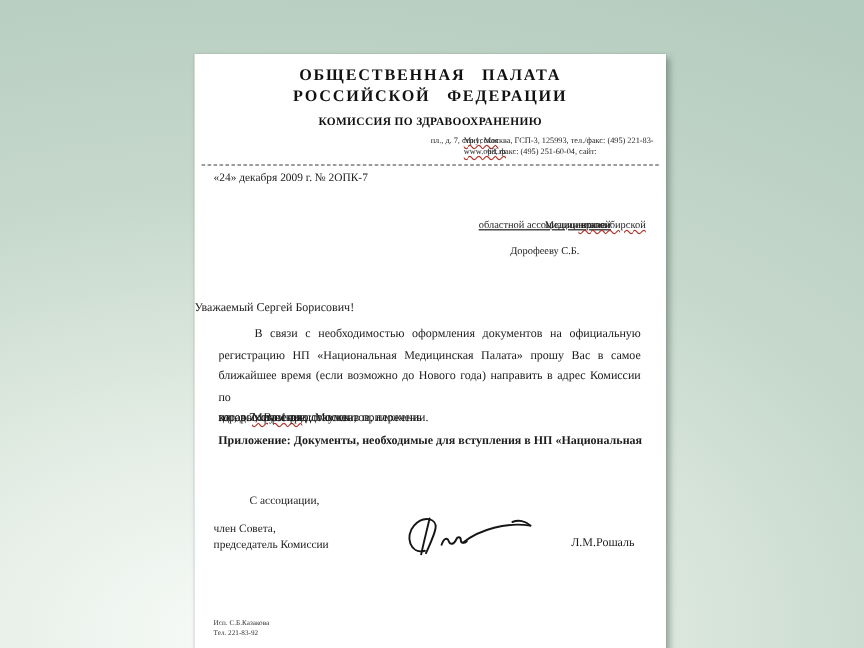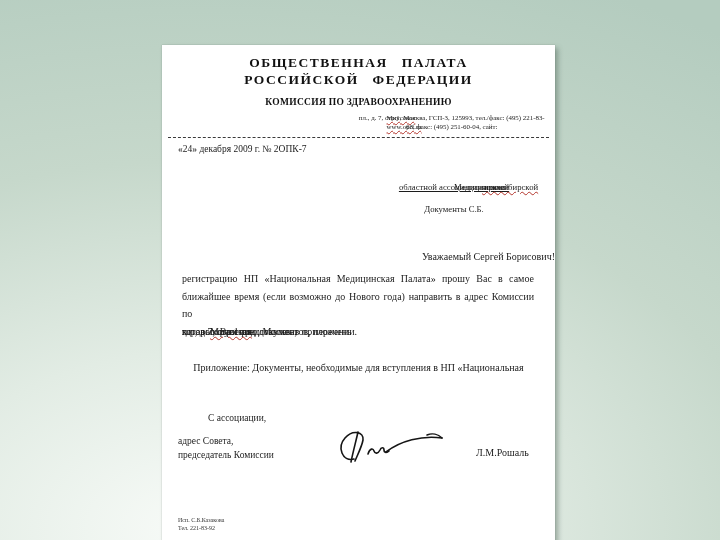--- a/index.html
+++ b/index.html
@@ -39,30 +39,30 @@
   .sep { left: 6px; top: 92px; width: 381px; height: 0;
     border-top: 1.5px dashed #3a3a3a; }
 
   .date-line { left: 16px; top: 99px; font-size: 9.5px; color: #1c1c1c; white-space: nowrap; }
 
   .addressee { left: 212px; top: 136px; width: 160px; text-align: center;
     font-size: 8.7px; line-height: 12px; }
   .addressee .name { position: static; display: block; margin-top: 10px; }
   .addr-line { position: static; display: block; text-decoration: underline; }
 
-  .salutation { left: 0; top: 206px; width: 100%; text-align: right; font-size: 10px; }
+  .salutation { left: 0; top: 206px; width: 100%; text-align: left; font-size: 10px; }
 
   .body-block { left: 20px; top: 225px; width: 352px; font-size: 10px; line-height: 17.5px; }
   .body-line { position: static; display: block; text-align: justify; text-align-last: justify; }
   .body-line.first { text-indent: 30px; }
   .body-line.last { text-align-last: left; }
 
   .attachment { left: 10px; top: 314px; width: 373px; text-align: center;
     font-size: 10px; line-height: 17px; }
-  .att-line { position: static; display: block; }
+  .att-line { position: static; display: block; font-weight: bold; }
 
   .regards { left: 46px; top: 368px; font-size: 9.5px; }
 
   .position-block { left: 16px; top: 389px; font-size: 9.5px; line-height: 14px; }
   .pos-line { position: static; display: block; }
 
   .signature { left: 168px; top: 376px; width: 118px; height: 50px; }
 
   .signer-name { left: 314px; top: 402px; font-size: 10px; white-space: nowrap; }
 
@@ -99,44 +99,45 @@
     <div class="sep"></div>
 
     <div class="date-line">«24» декабря 2009 г. № 2ОПК-7</div>
 
     <div class="addressee">
       <span class="addr-line">
           <span>Медицинская </span>
           <span class="sp">новосибирской</span>
         </span>
       <span class="addr-line">областной ассоциации врачей</span>
-      <span class="name">Документы С.Б.</span>
+      <span class="name">Дорофееву С.Б.</span>
     </div>
 
     <div class="salutation">Уважаемый Сергей Борисович!</div>
 
     <div class="body-block">
+      <span class="body-line first">В связи с необходимостью оформления документов на официальную</span>
       <span class="body-line">регистрацию НП «Национальная Медицинская Палата» прошу Вас в самое</span>
       <span class="body-line">ближайшее время (если возможно до Нового года) направить в адрес Комиссии по</span>
       <span class="body-line">
           <span>здравоохранению: Москва, </span>
           <span class="sp">Миусская</span>
           <span> пл., д.7, стр.1 ряд документов, перечень</span>
         </span>
       <span class="body-line last">которых Вам представлен в приложении.</span>
     </div>
 
     <div class="attachment">
       <span class="att-line">Приложение: Документы, необходимые для вступления в НП «Национальная</span>
     </div>
 
     <div class="regards">С ассоциации,</div>
 
     <div class="position-block">
-      <span class="pos-line">адрес Совета,</span>
+      <span class="pos-line">член Совета,</span>
       <span class="pos-line">председатель Комиссии</span>
     </div>
 
     <svg class="signature" viewBox="0 0 118 50" xmlns="http://www.w3.org/2000/svg">
       <g fill="none" stroke="#151515" stroke-width="1.6" stroke-linecap="round">
         <path d="M24 38 C12 41 7 26 15 17 C23 8 34 11 33 19 C32 25 28 33 25 40"></path>
         <path d="M28 11 C26 20 23 31 21 41"></path>
         <path d="M38 33 C40 27 43 27 44 30 C45 33 48 33 50 29 C51 26 54 26 54 29 C54 32 57 32 59 30"></path>
         <path d="M56 31 C70 20 92 14 112 17"></path>
         <path d="M112 17 C108 13 102 12 97 14"></path>

